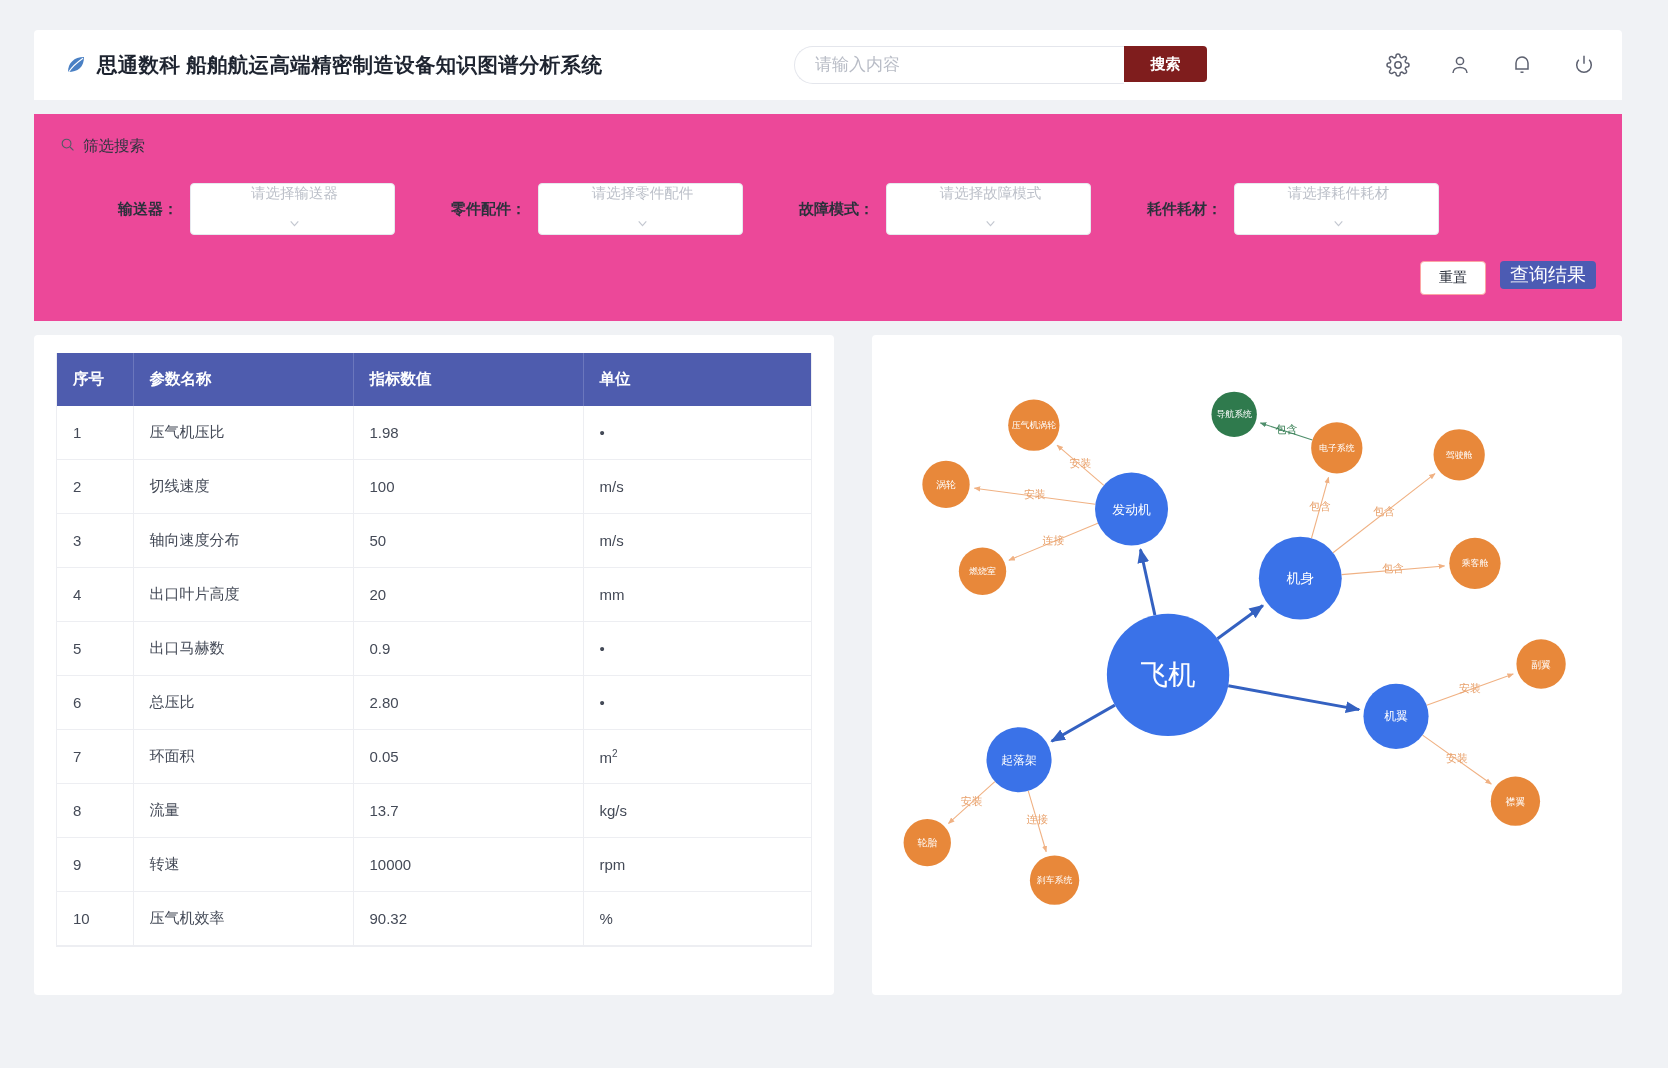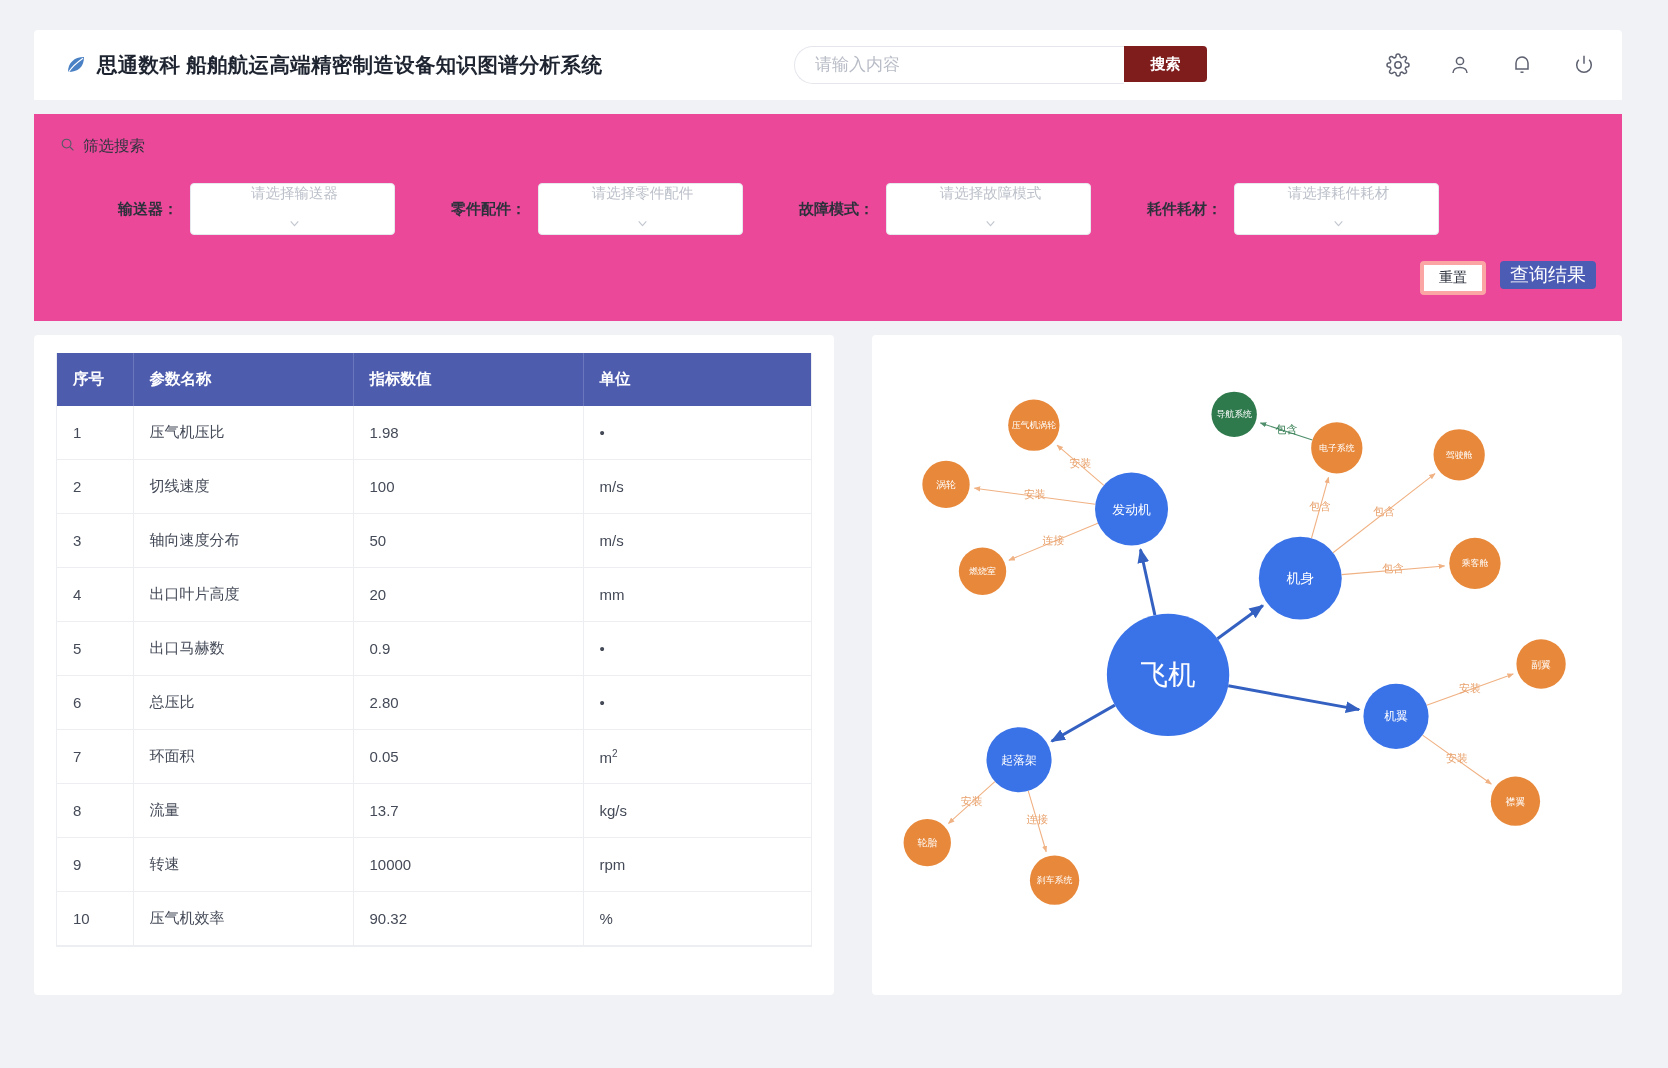--- a/index.html
+++ b/index.html
@@ -73,21 +73,21 @@
     padding: 0 12px 0 16px; cursor: pointer; flex-direction: column;
   }
   .select-placeholder { font-size: 14.5px; color: #bcc0c9; }
   .chev { width: 13px; height: 13px; color: #c4c8d1; }
   .filter-actions {
     display: flex; justify-content: flex-end; gap: 14px;
     margin-top: 26px;
   }
   .btn-reset {
     width: 66px; height: 34px;
-    border: 4px solid #fca5a5; background: #fff;
+    border: 1px solid #fca5a5; background: #fff;
     border-radius: 4px; color: #2c313c; font-size: 14px;
     cursor: pointer; font-family: inherit;
   }
   .btn-query {
     width: 96px; height: 28px;
     border: none; background: #4c5bb3; color: #fff;
     border-radius: 4px; font-size: 19px; cursor: pointer;
     font-family: inherit;
   }
 

